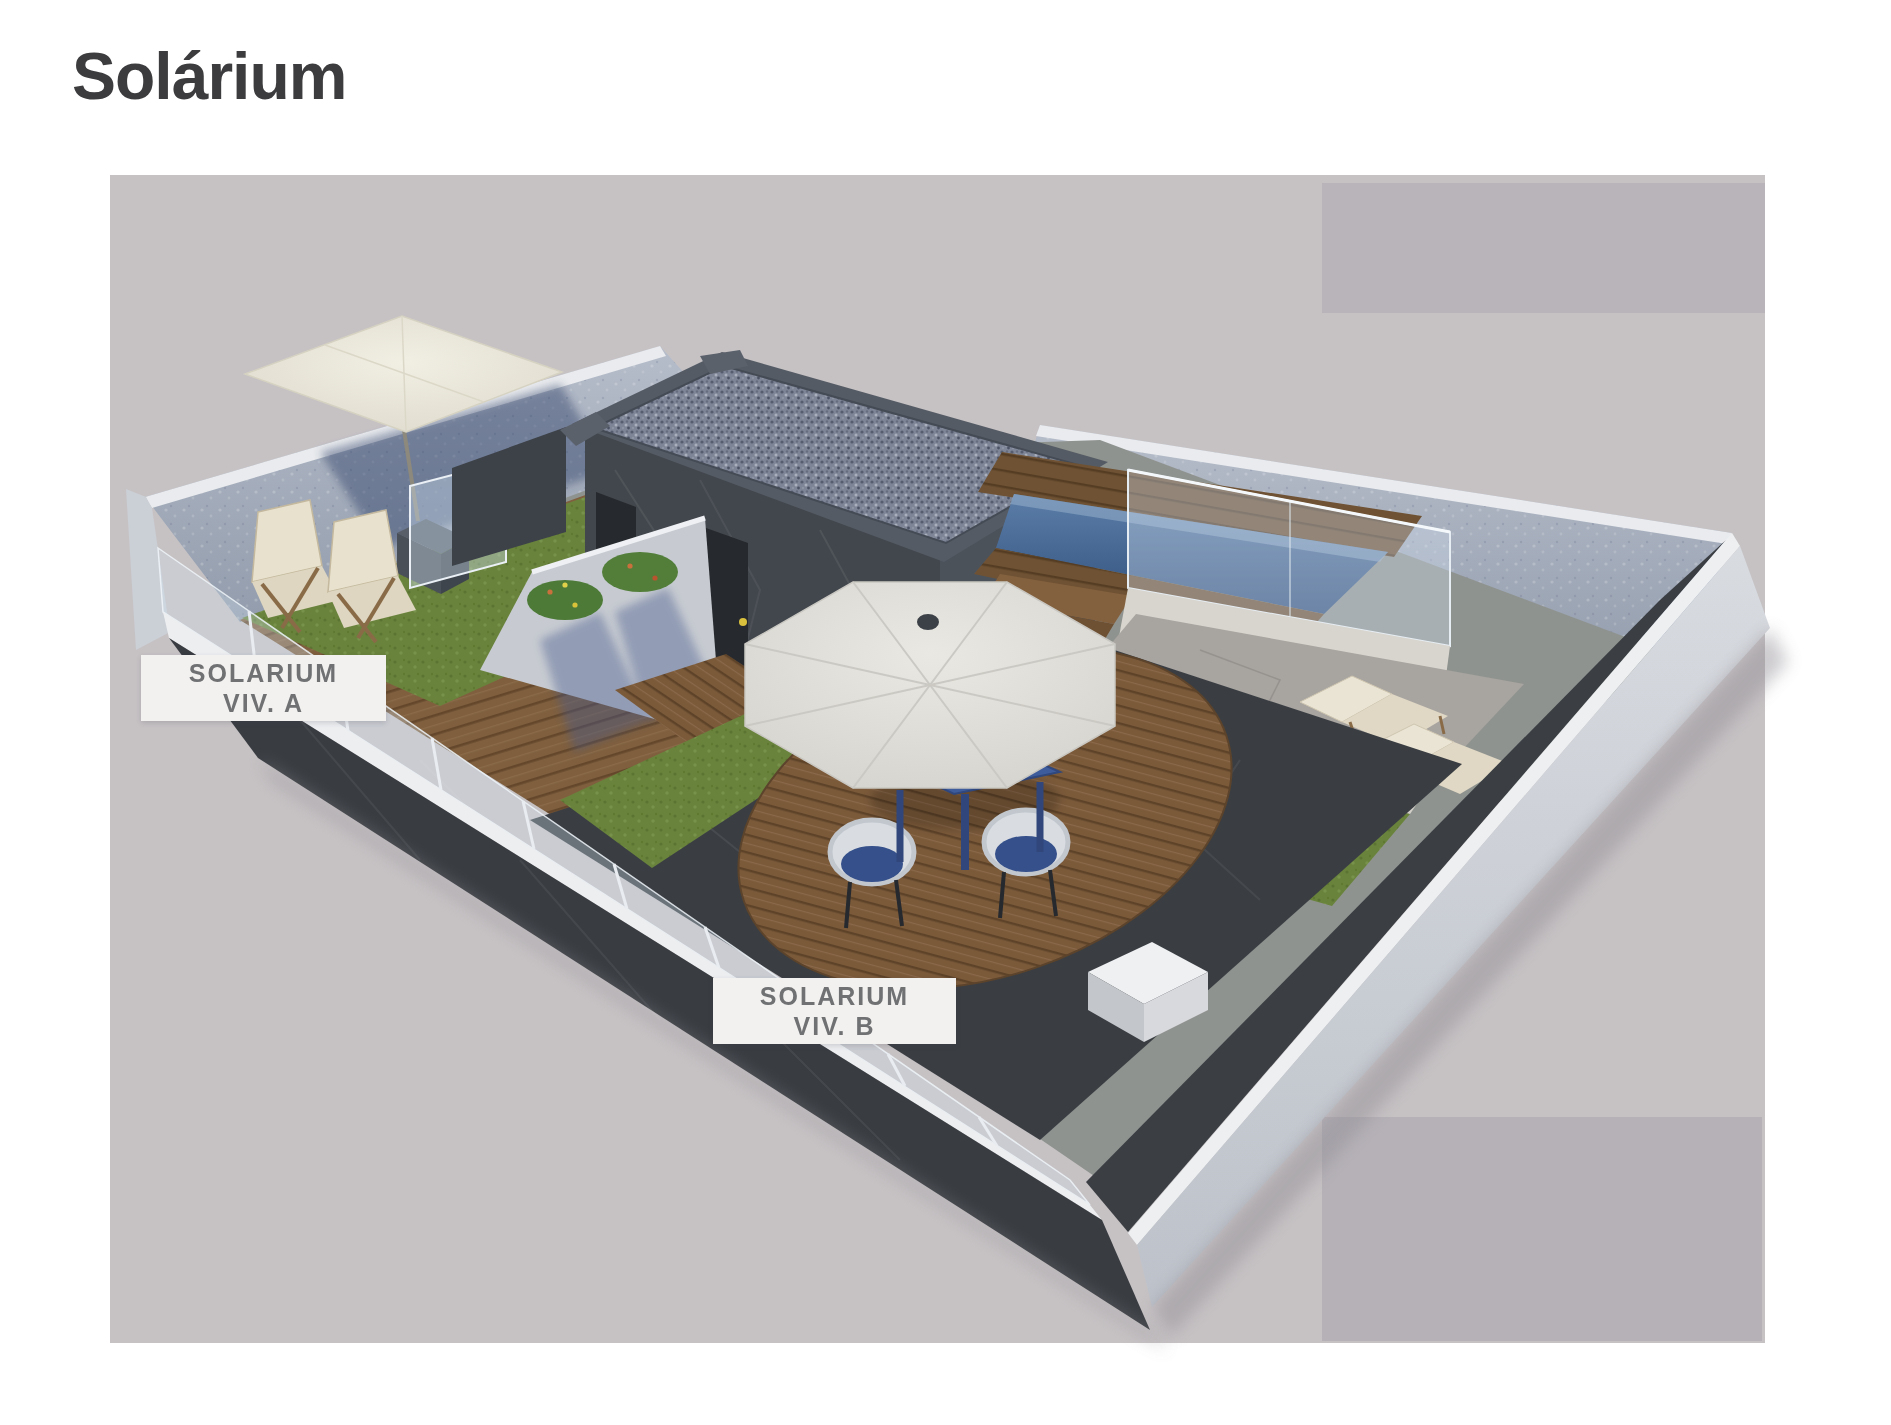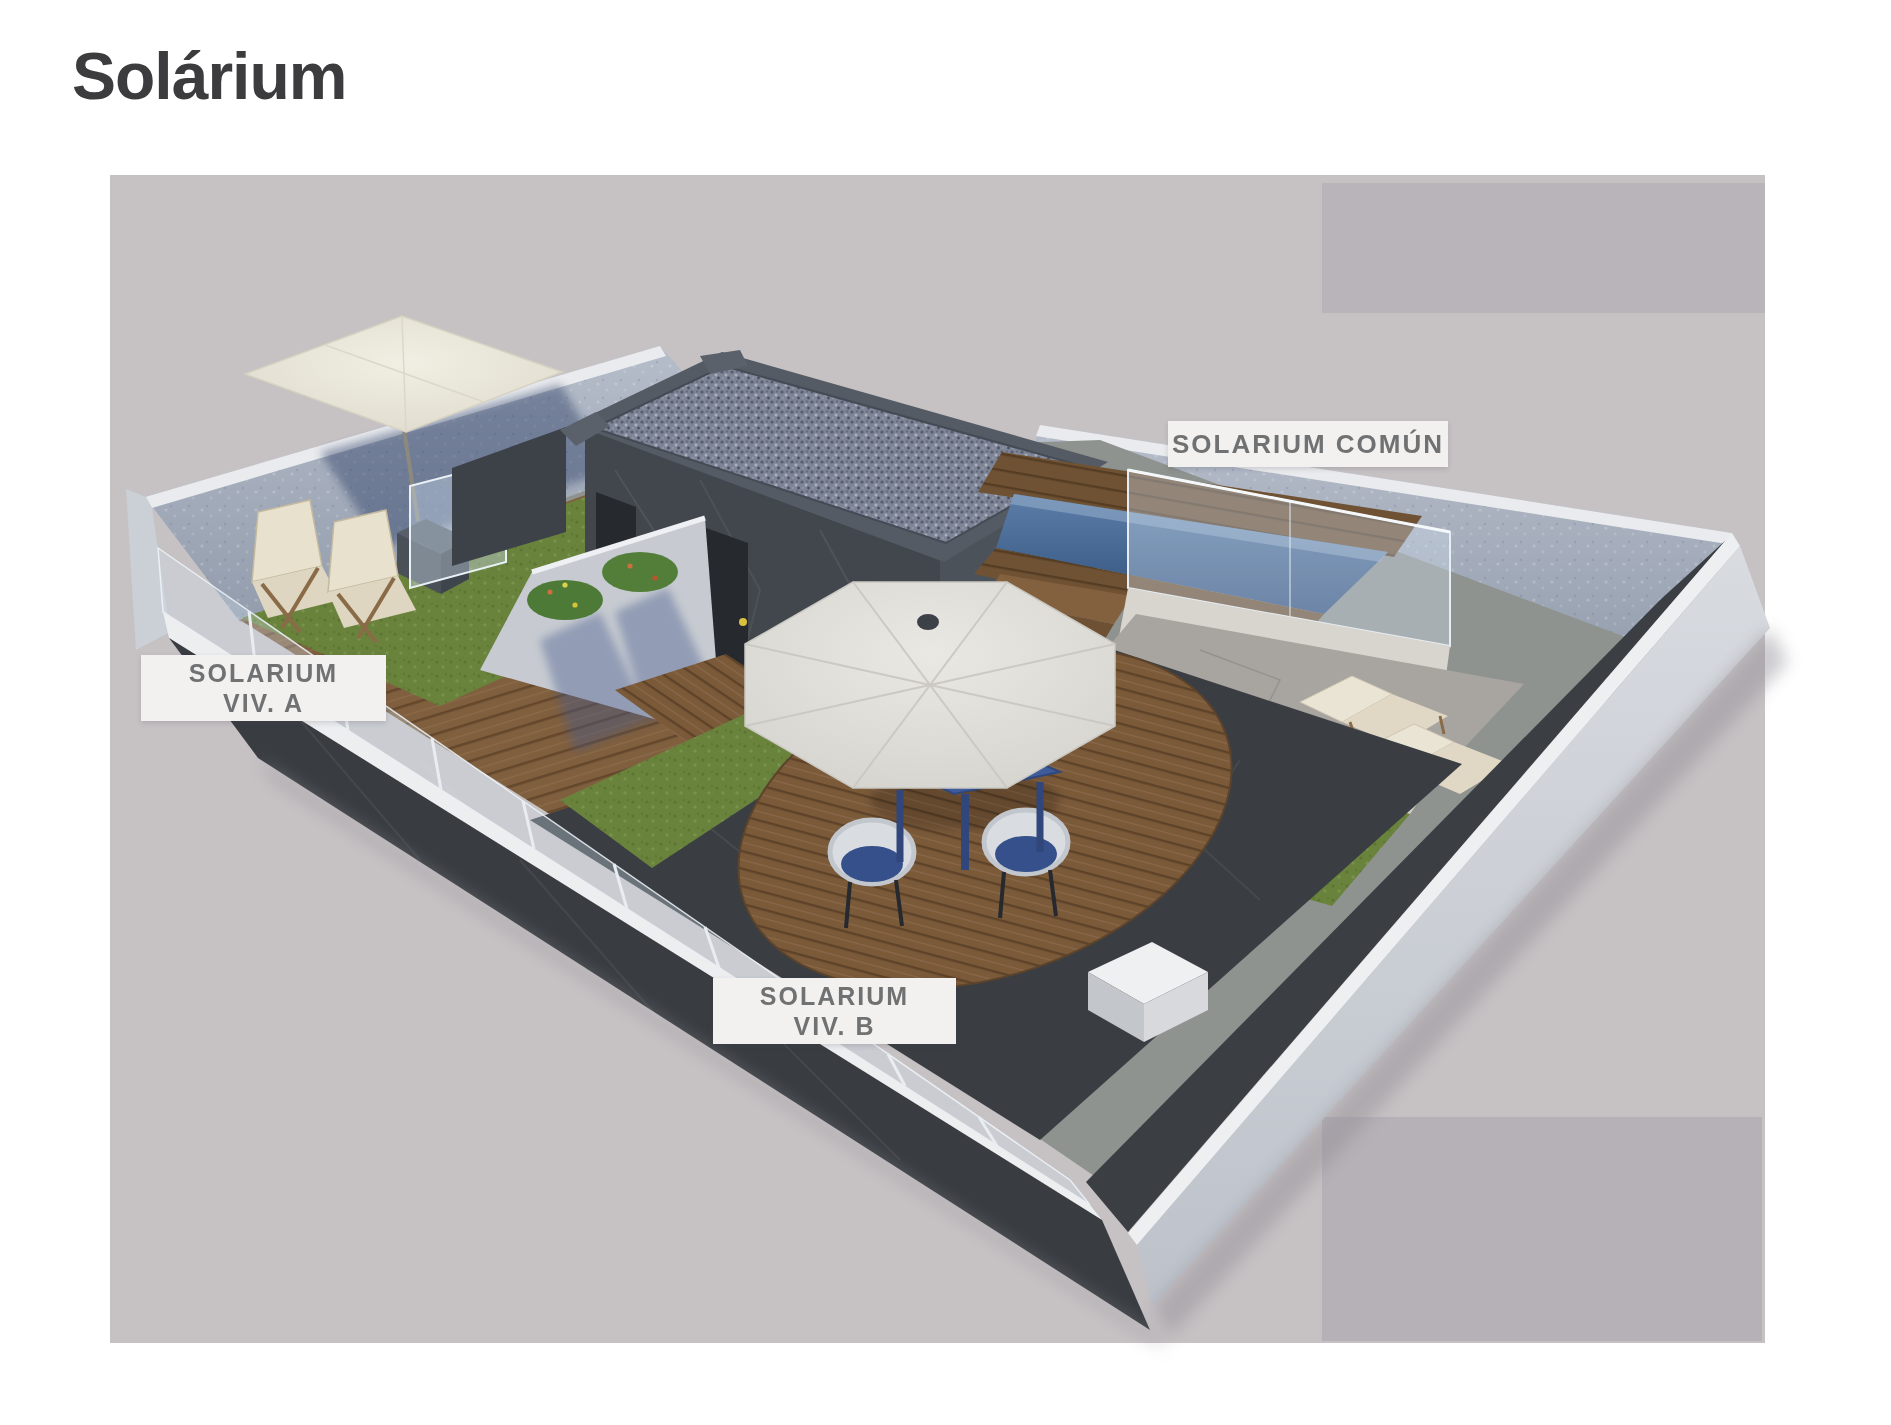--- a/index.html
+++ b/index.html
@@ -294,23 +294,20 @@
     </g>
 
     <g>
       <polygon points="1128,1232 1726,540 1660,600 1086,1182" fill="#3b3f44"></polygon>
       <polygon points="1732,533 1128,1233 1137,1245 1740,546" fill="#edeff1"></polygon>
       <polygon points="1137,1245 1740,546 1770,628 1152,1307" fill="url(#outerWallG)"></polygon>
       <polygon points="1152,1307 1770,628 1788,662 1170,1338" fill="#918d94" opacity=".45" filter="url(#blur8)"></polygon>
     </g>
   </svg>
 
-  <div class="label label-comun">
-    <span>SOLARIUM COMÚN</span>
-  </div>
   <div class="label label-viva">
     <span>SOLARIUM</span>
     <span>VIV. A</span>
   </div>
   <div class="label label-vivb">
     <span>SOLARIUM</span>
     <span>VIV. B</span>
   </div>
 
 </div>

